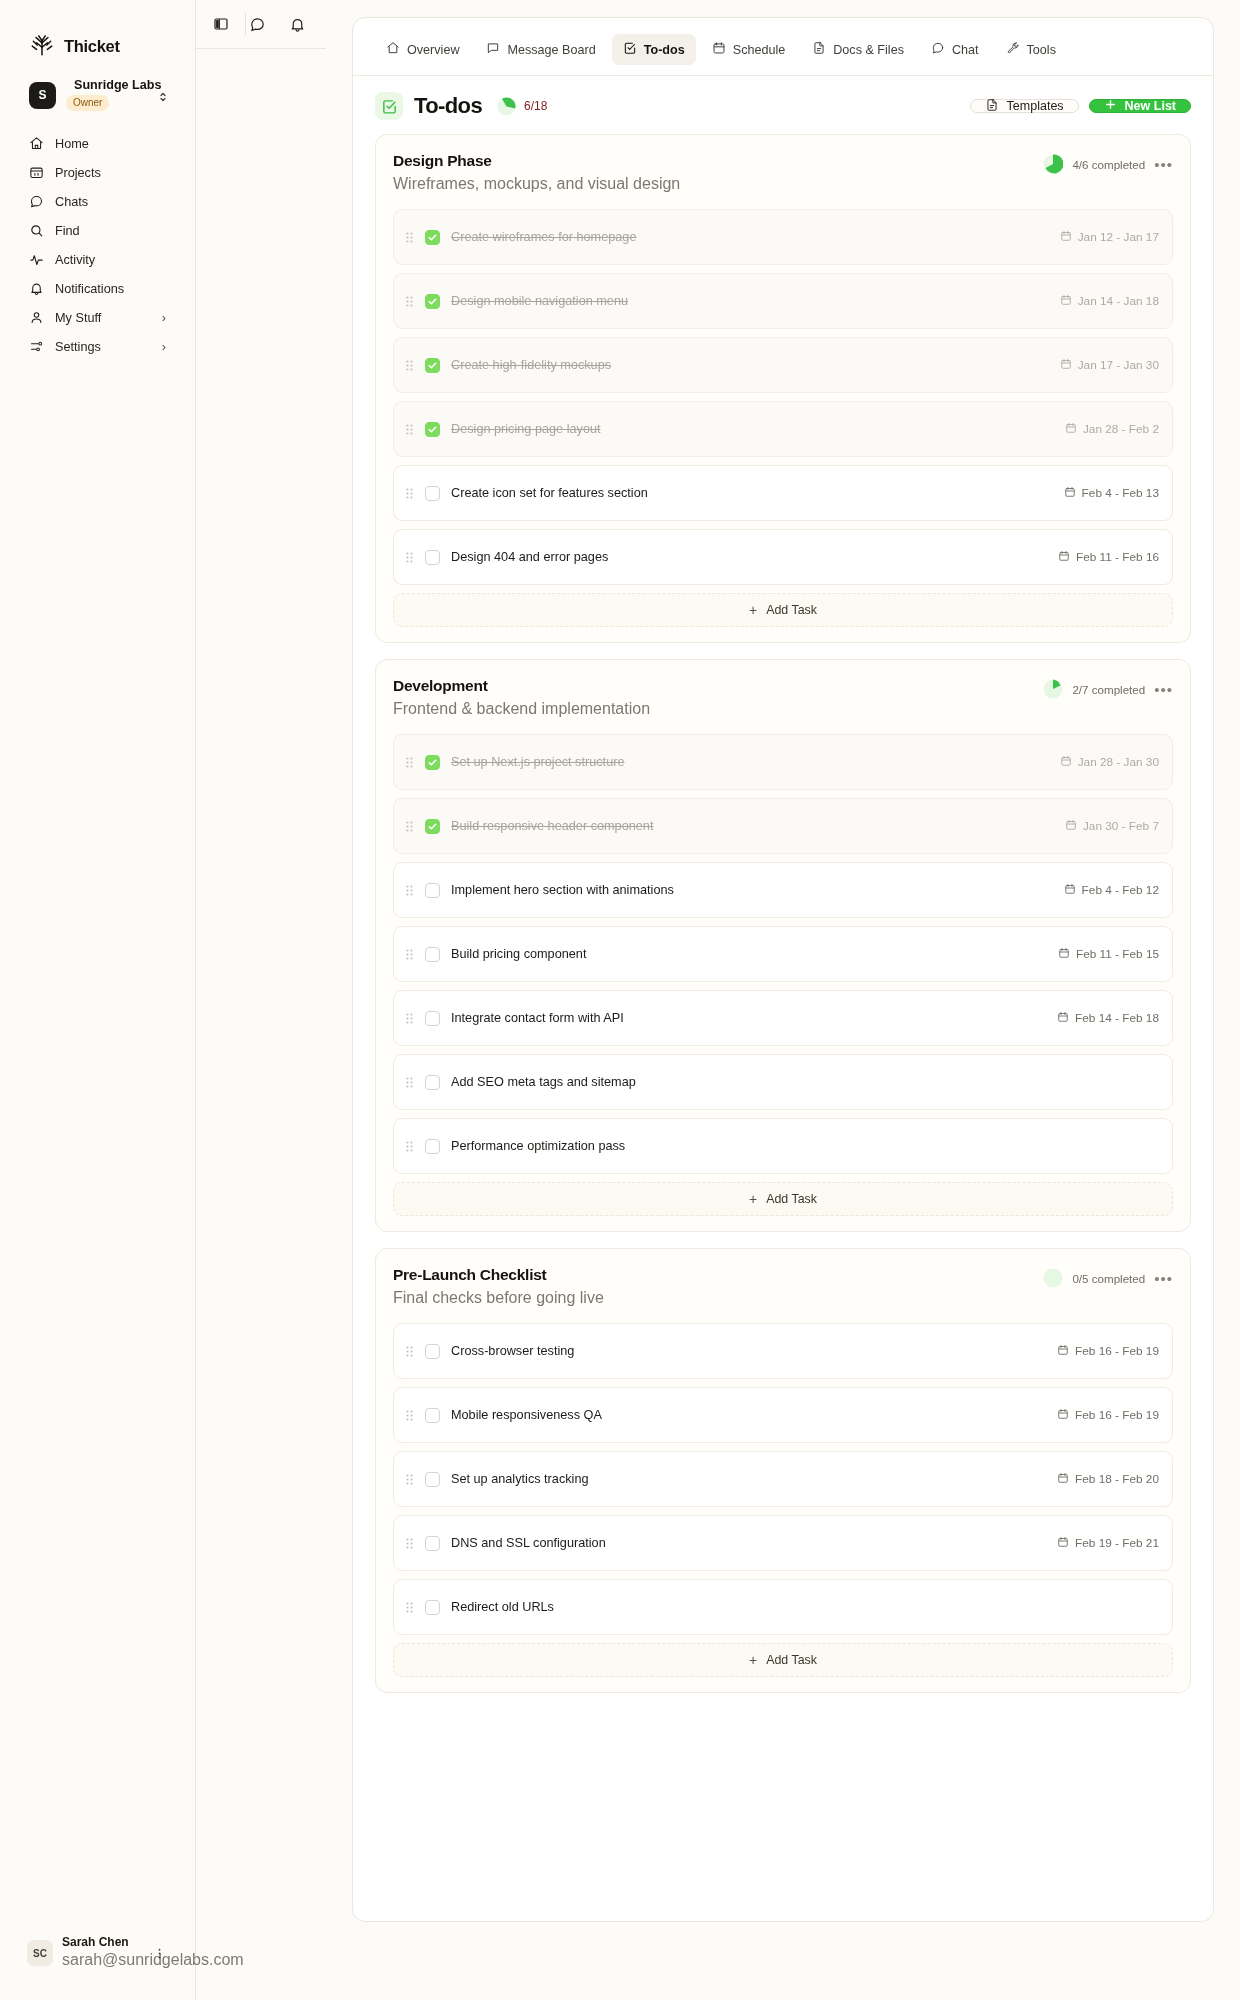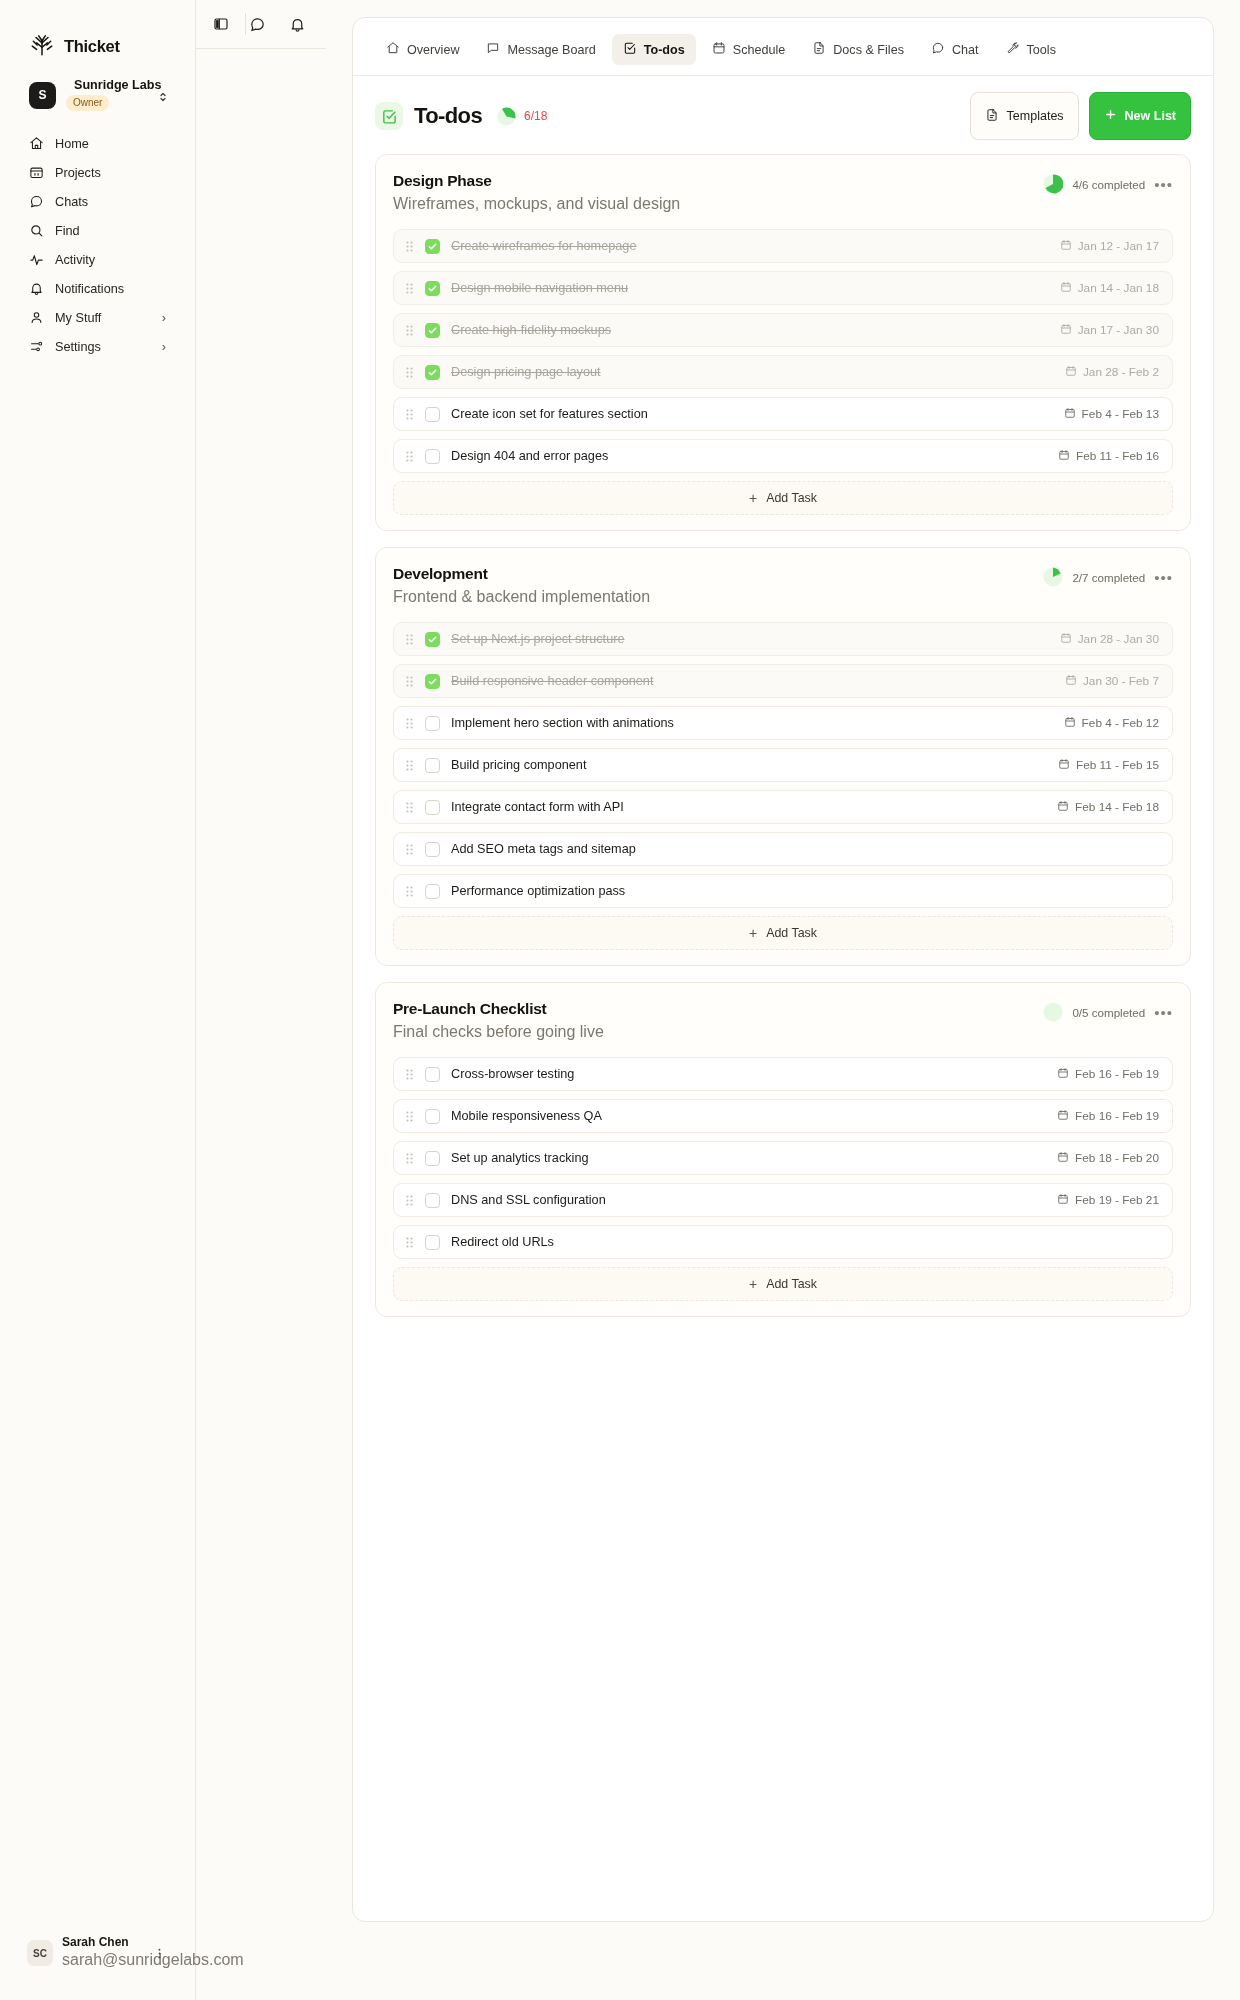--- a/index.html
+++ b/index.html
@@ -95,25 +95,25 @@
   .tab-rule { height: 1px; background: #eeeae2; margin: 10px 0 0 0; }
 
   .page-head { display: flex; align-items: center; padding: 16px 22px 0 22px; }
   .page-head-left { display: flex; align-items: center; gap: 11px; }
   .todos-badge {
     width: 28px; height: 28px; border-radius: 8px; background: #eaf8e5;
     display: flex; align-items: center; justify-content: center;
   }
   .page-title { font-size: 22px; font-weight: 700; letter-spacing: -.6px; color: #14130f; }
   .head-progress { display: flex; align-items: center; gap: 8px; margin-left: 4px; }
-  .head-count { font-size: 12px; color: #ef4444; }
+  .head-count { font-size: 12px; color: #7f1d1d; }
   .head-actions { margin-left: auto; display: flex; align-items: center; gap: 10px; }
   .btn {
     display: flex; align-items: center; gap: 8px;
-    height: 48px; padding: 0 14px; border-radius: 8px;
+    height: 14px; padding: 0 14px; border-radius: 8px;
     font-size: 12.5px; cursor: pointer; white-space: nowrap;
   }
   .btn-secondary { background: #fffdf9; border: 1px solid #e6e0d6; color: #232119; }
   .btn-primary { background: #34c23f; border: 1px solid #2cb037; color: #ffffff; font-weight: 700; }
 
   .lists { padding: 14px 22px 22px 22px; display: flex; flex-direction: column; gap: 16px; }
   .list-card {
     background: #fffefb;
     border: 1px solid #eeeae2;
     border-radius: 12px;
@@ -123,21 +123,21 @@
   .list-head-text { display: flex; flex-direction: column; gap: 5px; }
   .list-title { font-size: 15.5px; font-weight: 700; color: #14130f; letter-spacing: -.25px; }
   .list-sub { font-size: 16px; color: #7b786e; }
   .list-meta { margin-left: auto; display: flex; align-items: center; gap: 9px; padding-top: 2px; }
   .list-count { font-size: 11.6px; color: #6f6c62; }
   .dots { color: #86837a; font-size: 15px; letter-spacing: 1px; cursor: pointer; line-height: 1; }
 
   .tasks { margin-top: 16px; display: flex; flex-direction: column; gap: 8px; }
   .task {
     display: flex; align-items: center;
-    height: 34px; padding: 0 13px 0 11px;
+    height: 56px; padding: 0 13px 0 11px;
     border: 1px solid #efebe3; border-radius: 9px; background: #ffffff;
   }
   .task.done { background: #fbfaf7; border-color: #f1eee8; }
   .grip { width: 13px; color: #c3bfb5; display: flex; align-items: center; cursor: grab; flex: 0 0 13px; }
   .cbox {
     width: 15px; height: 15px; border-radius: 4px;
     border: 1.4px solid #d8d3c8; background: #fff; margin-left: 7px;
     flex: 0 0 15px; cursor: pointer;
     display: flex; align-items: center; justify-content: center;
   }

